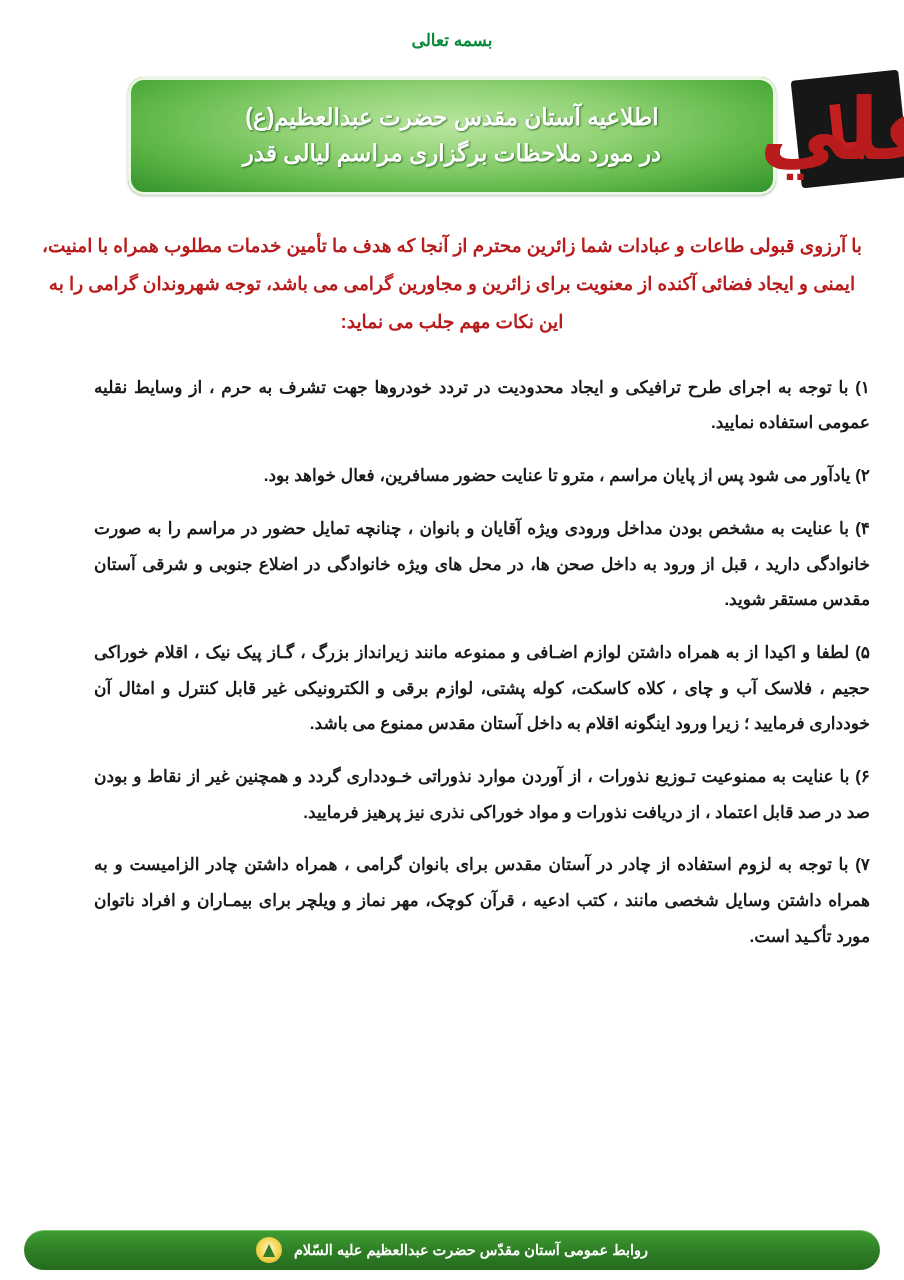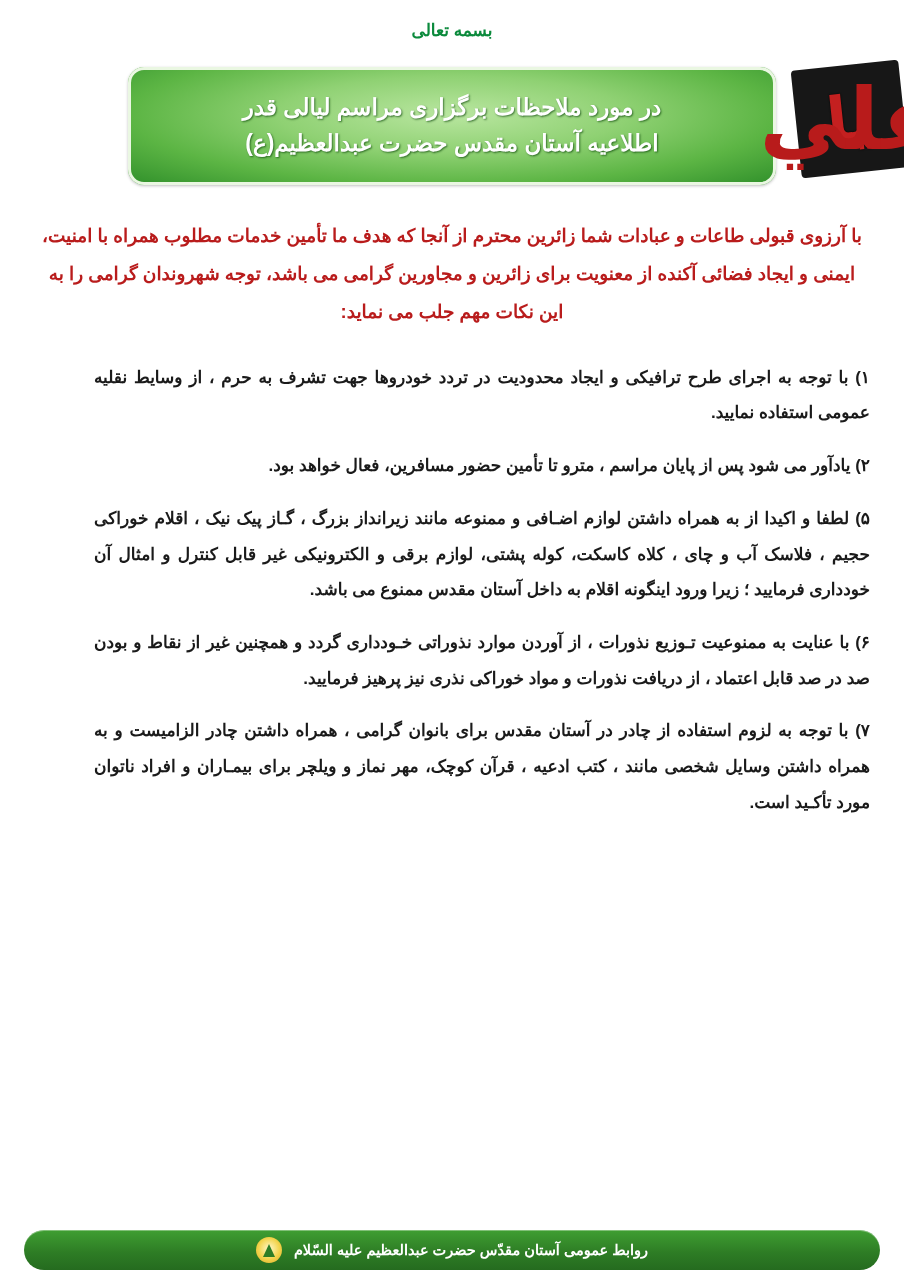--- a/index.html
+++ b/index.html
@@ -16,21 +16,21 @@
     overflow: hidden;
   }
 
   
   .bismillah {
     text-align: center;
     color: #0b8a3c;
     font-size: 17px;
     font-weight: bold;
     letter-spacing: 1px;
-    padding-top: 20px;
+    padding-top: 30px;
     padding-bottom: 6px;
   }
 
   
   .header-band {
     position: relative;
     height: 150px;
     margin-top: 4px;
   }
   .logo {
@@ -179,45 +179,49 @@
 
 <div class="bismillah">بسمه تعالی</div>
 
 <div class="header-band">
 
   <div class="logo logo-black">
     <span class="glyph">يا</span>
   </div>
 
   <div class="title-plate">
+    <div class="title-line">اطلاعیه آستان مقدس حضرت عبدالعظیم(ع)</div>
     <div class="title-line">در مورد ملاحظات برگزاری مراسم لیالی قدر</div>
-    <div class="title-line">اطلاعیه آستان مقدس حضرت عبدالعظیم(ع)</div>
   </div>
 
   <div class="logo logo-red">
     <span class="glyph">علي</span>
   </div>
 
 </div>
 
 <div class="intro">با آرزوی قبولی طاعات و عبادات شما زائرین محترم از آنجا که هدف ما تأمین خدمات مطلوب همراه با امنیت، ایمنی و ایجاد فضائی آکنده از معنویت برای زائرین و مجاورین گرامی می باشد، توجه شهروندان گرامی را به این نکات مهم جلب می نماید:</div>
 
 <div class="items">
 
   <p class="item">
     <span class="num">۱)</span>
     <span>با توجه به اجرای طرح ترافیکی و ایجاد محدودیت در تردد خودروها جهت تشرف به حرم ، از وسایط نقلیه عمومی استفاده نمایید.</span>
   </p>
 
   <p class="item">
     <span class="num">۲)</span>
-    <span>یادآور می شود پس از پایان مراسم ، مترو تا تأمین حضور مسافرین، فعال خواهد بود.</span>
-  </p>
-
-
+    <span>یادآور می شود پس از پایان مراسم ، مترو تا عنایت حضور مسافرین، فعال خواهد بود.</span>
+  </p>
+
+
+  <p class="item">
+    <span class="num">۴)</span>
+    <span>با عنایت به مشخص بودن مداخل ورودی ویژه آقایان و بانوان ، چنانچه تمایل حضور در مراسم را به صورت خانوادگی دارید ، قبل از ورود به داخل صحن ها، در محل های ویژه خانوادگی در اضلاع جنوبی و شرقی آستان مقدس مستقر شوید.</span>
+  </p>
 
   <p class="item">
     <span class="num">۵)</span>
     <span>لطفا و اکیدا از به همراه داشتن لوازم اضـافی و ممنوعه مانند زیرانداز بزرگ ، گـاز پیک نیک ، اقلام خوراکی حجیم ، فلاسک آب و چای ، کلاه کاسکت، کوله پشتی، لوازم برقی و الکترونیکی غیر قابل کنترل و امثال آن خودداری فرمایید ؛ زیرا ورود اینگونه اقلام به داخل آستان مقدس ممنوع می باشد.</span>
   </p>
 
   <p class="item">
     <span class="num">۶)</span>
     <span>با عنایت به ممنوعیت تـوزیع نذورات ، از آوردن موارد نذوراتی خـودداری گردد و همچنین غیر از نقاط و بودن صد در صد قابل اعتماد ، از دریافت نذورات و مواد خوراکی نذری نیز پرهیز فرمایید.</span>
   </p>

